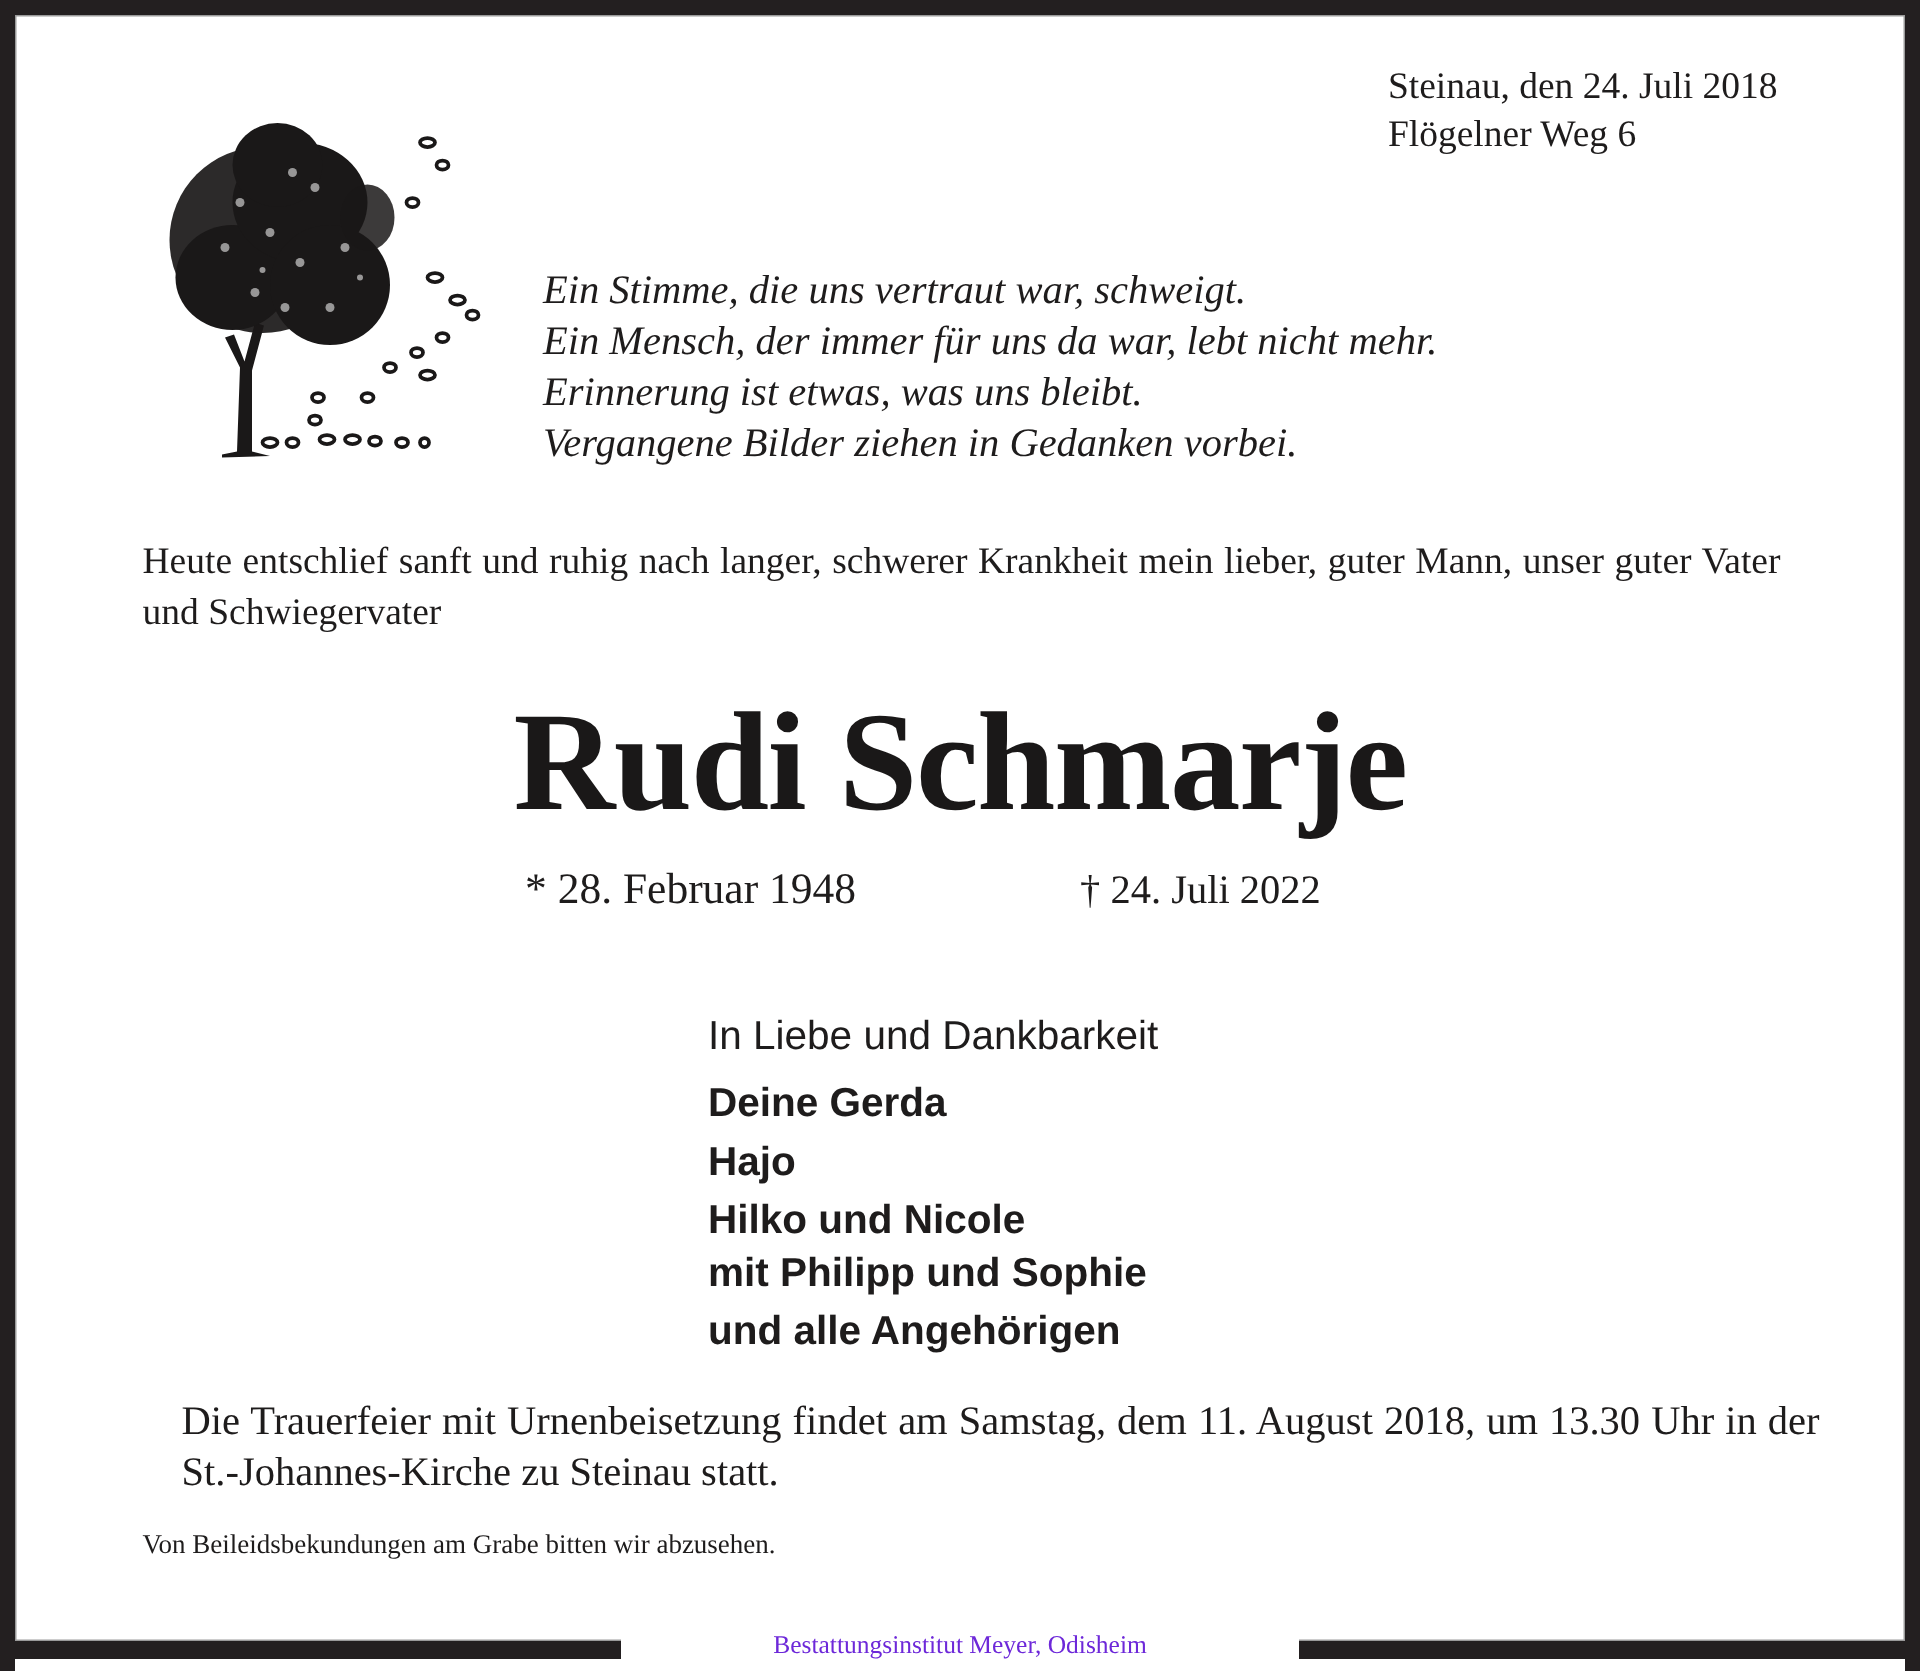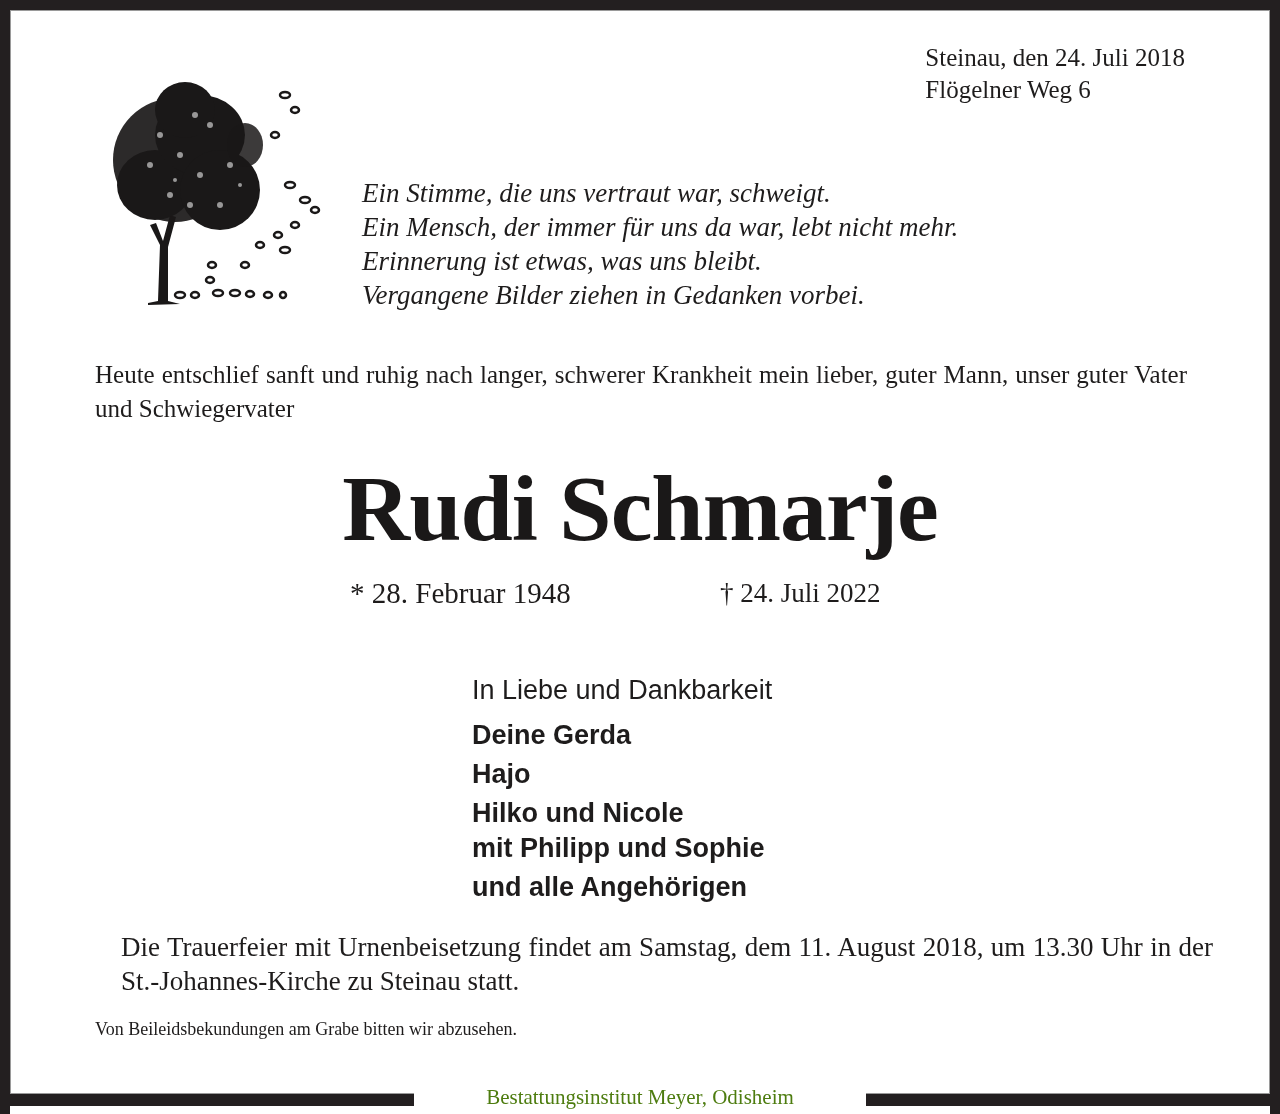--- a/index.html
+++ b/index.html
@@ -11,21 +11,21 @@
   }
   .frame-top { position: absolute; left: 0; top: 0; width: 1280px; height: 10px; background: #231f20; }
   .frame-left { position: absolute; left: 0; top: 0; width: 10px; height: 1114px; background: #231f20; }
   .frame-right { position: absolute; right: 0; top: 0; width: 10px; height: 1114px; background: #231f20; }
   .frame-bottom { position: absolute; left: 0; top: 1094px; width: 1280px; height: 12px; background: #231f20; }
   .inner-line { position: absolute; left: 10px; top: 10px; right: 10px; bottom: 20px; border: 1px solid #9a9a9a; }
   .footer-label {
     position: absolute; left: 414px; width: 452px; top: 1082px; height: 30px;
     background: #fff; text-align: center;
     font-family: "Liberation Serif", "DejaVu Serif", serif;
-    font-size: 21px; line-height: 30px; color: #4d7c0f;
+    font-size: 17px; line-height: 30px; color: #6d28d9;
   }
   .place-date {
     position: absolute; right: 95px; top: 42px; text-align: left;
     font-size: 25px; line-height: 32px;
     font-family: Liberation Serif, serif;
   }
   .tree { position: absolute; left: 100px; top: 65px; width: 240px; height: 245px; }
   .poem {
     position: absolute; left: 362px; top: 176px;
     font-style: italic; font-size: 27px; line-height: 34px;

